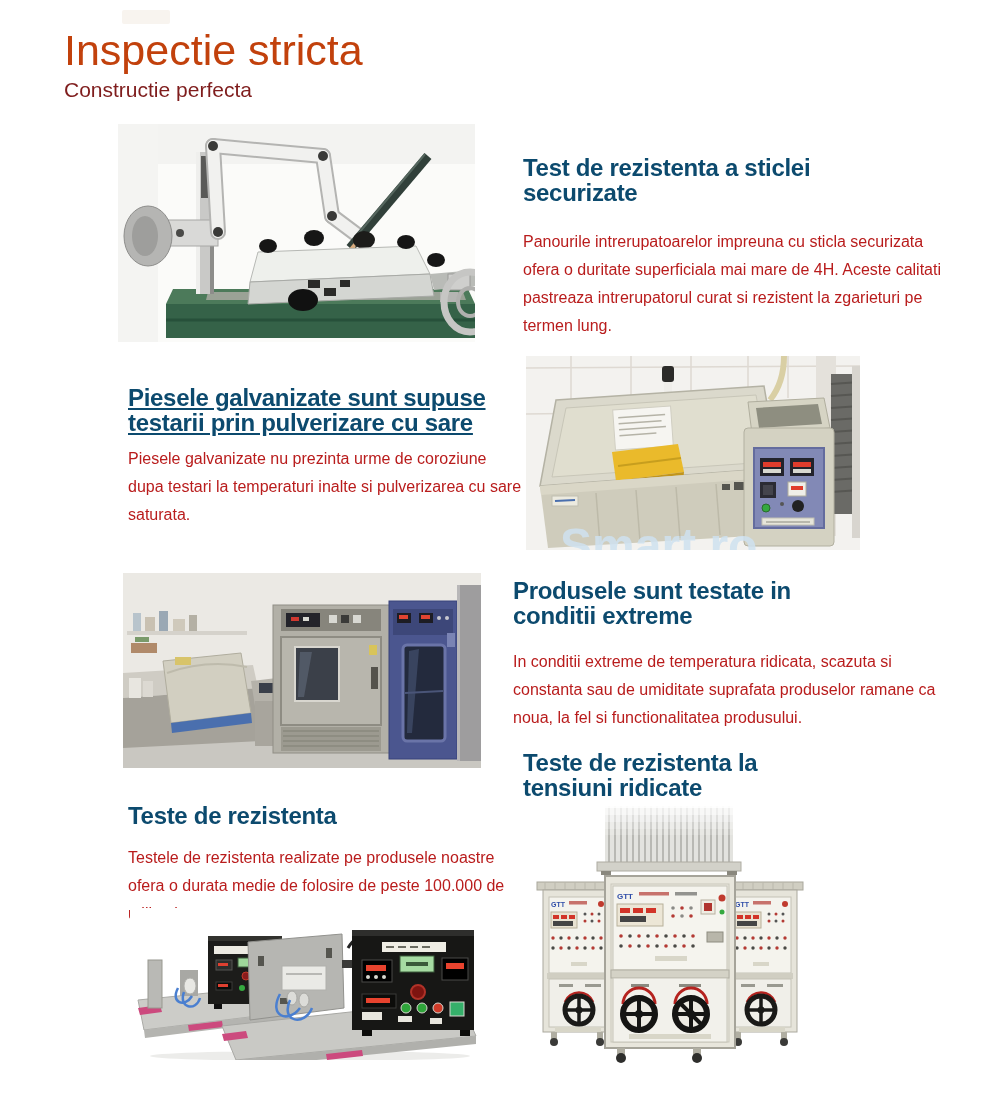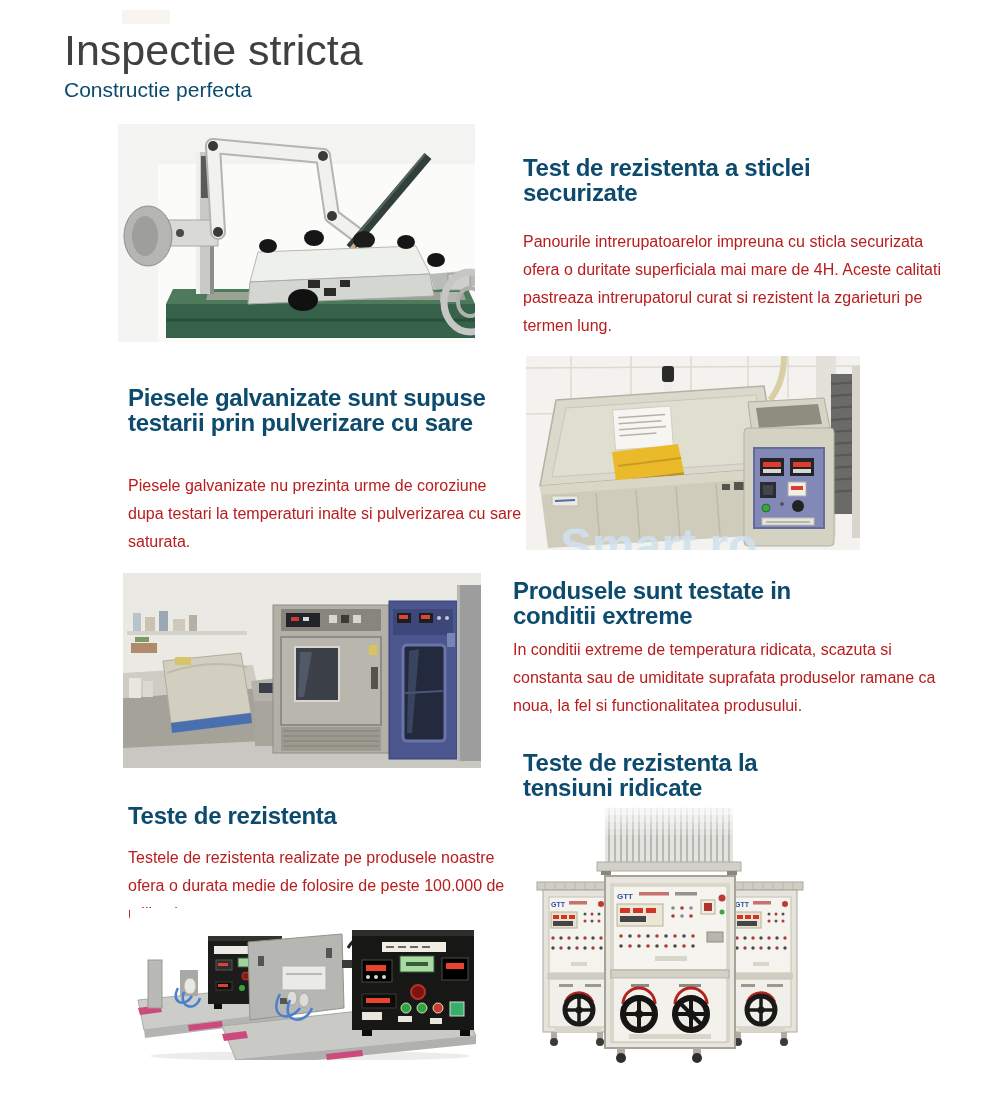--- a/index.html
+++ b/index.html
@@ -1,26 +1,26 @@
 <!DOCTYPE html>
 <html><head>
 <meta charset="utf-8">
 <style>
   html,body{margin:0;padding:0;background:#ffffff;}
   .page{position:relative;width:1000px;height:1119px;background:#ffffff;overflow:hidden;
         font-family:"Liberation Sans",sans-serif;}
   .abs{position:absolute;}
   .remnant{left:122px;top:10px;width:48px;height:14px;background:#f8f4ef;border-radius:2px;}
-  h1.title{margin:0;font-size:43px;font-weight:300;color:#404040;letter-spacing:0;line-height:1.05;}
-  .subtitle{margin-top:5px;font-size:21px;color:#0c4a6e;font-weight:400;}
+  h1.title{margin:0;font-size:43px;font-weight:300;color:#c2410c;letter-spacing:0;line-height:1.05;}
+  .subtitle{margin-top:5px;font-size:21px;color:#7f1d1d;font-weight:400;}
   h2.sec{margin:0;font-size:24px;font-weight:700;color:#0c4a6e;line-height:1.05;letter-spacing:-0.3px;}
   p.body{margin:0;font-size:16px;line-height:28px;color:#b91c1c;}
   .sec1 h2{max-width:380px;} .sec1 p{margin-top:23px;width:430px;}
-  .sec2 h2{max-width:410px;} .sec2 p{margin-top:37px;width:396px;}
-  .sec3 h2{max-width:345px;} .sec3 p{margin-top:8px;width:428px;}
+  .sec2 h2{max-width:410px;text-decoration:underline;} .sec2 p{margin-top:10px;width:396px;}
+  .sec3 h2{max-width:345px;} .sec3 p{margin-top:20px;width:428px;}
   .sec4 h2{max-width:400px;} .sec4 p{margin-top:16px;width:404px;}
   .sec5 h2{max-width:300px;}
   figure{margin:0;}
   svg{display:block;}
   svg text{font-family:"Liberation Sans",sans-serif;}
 </style>
 </head>
 <body>
 
 <div class="page">

